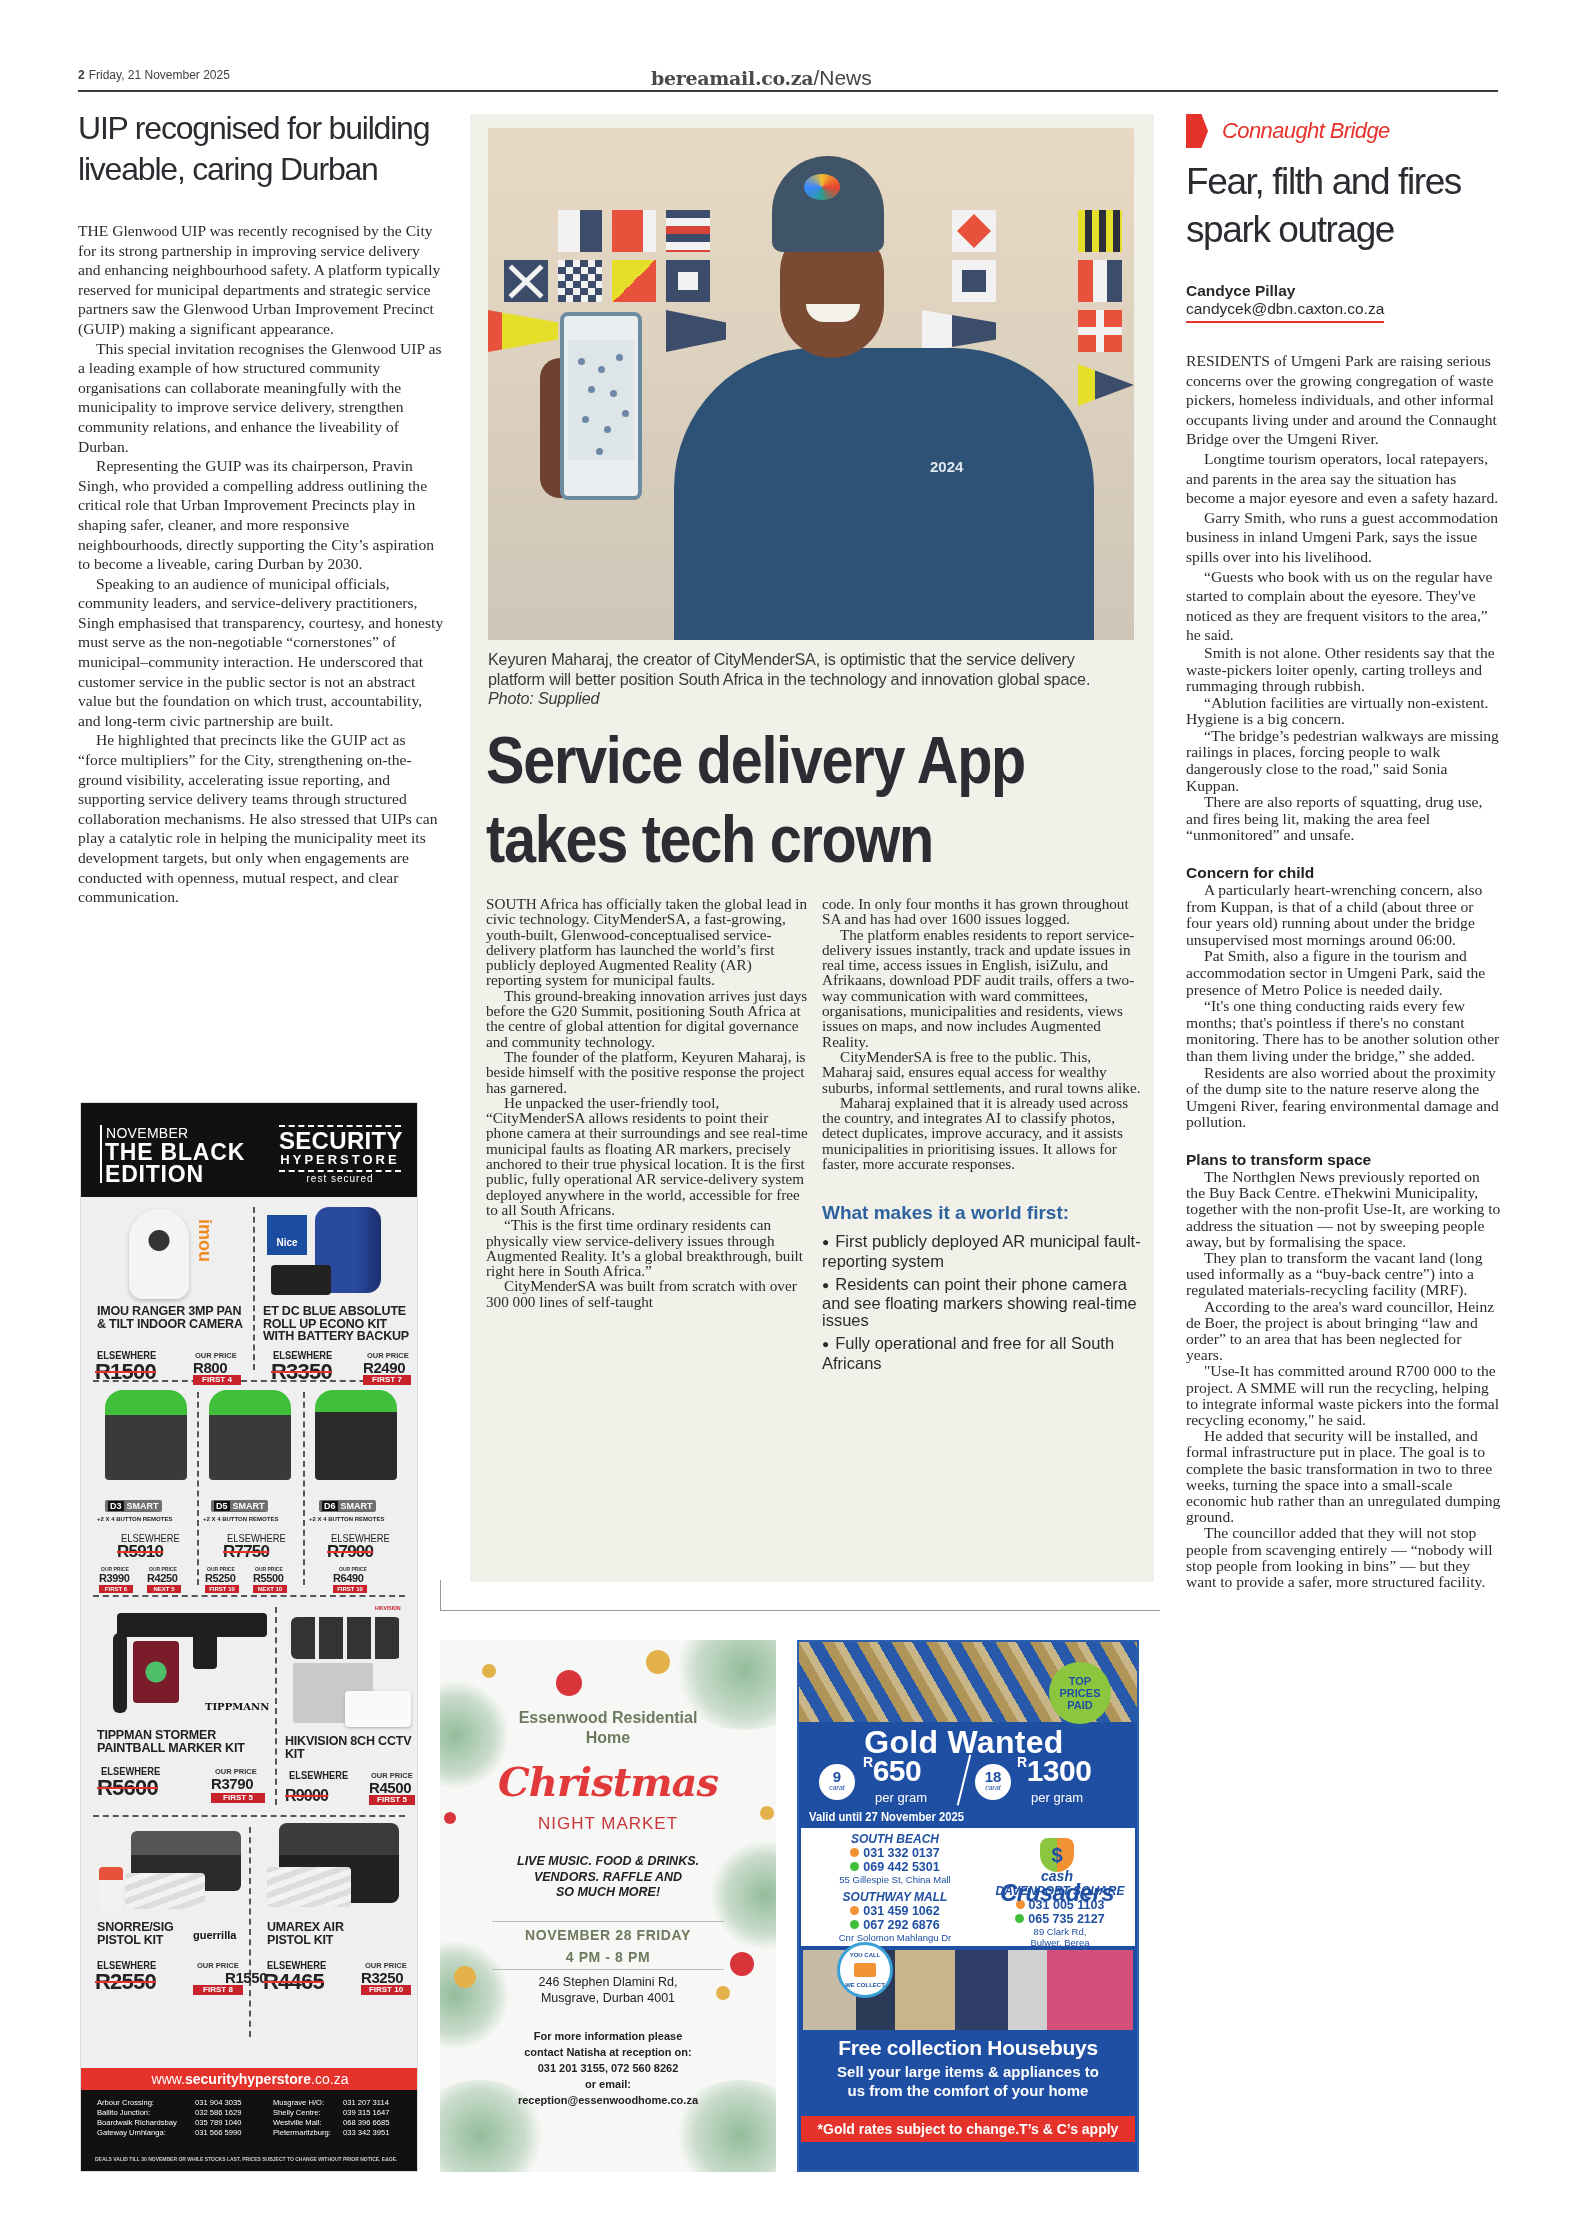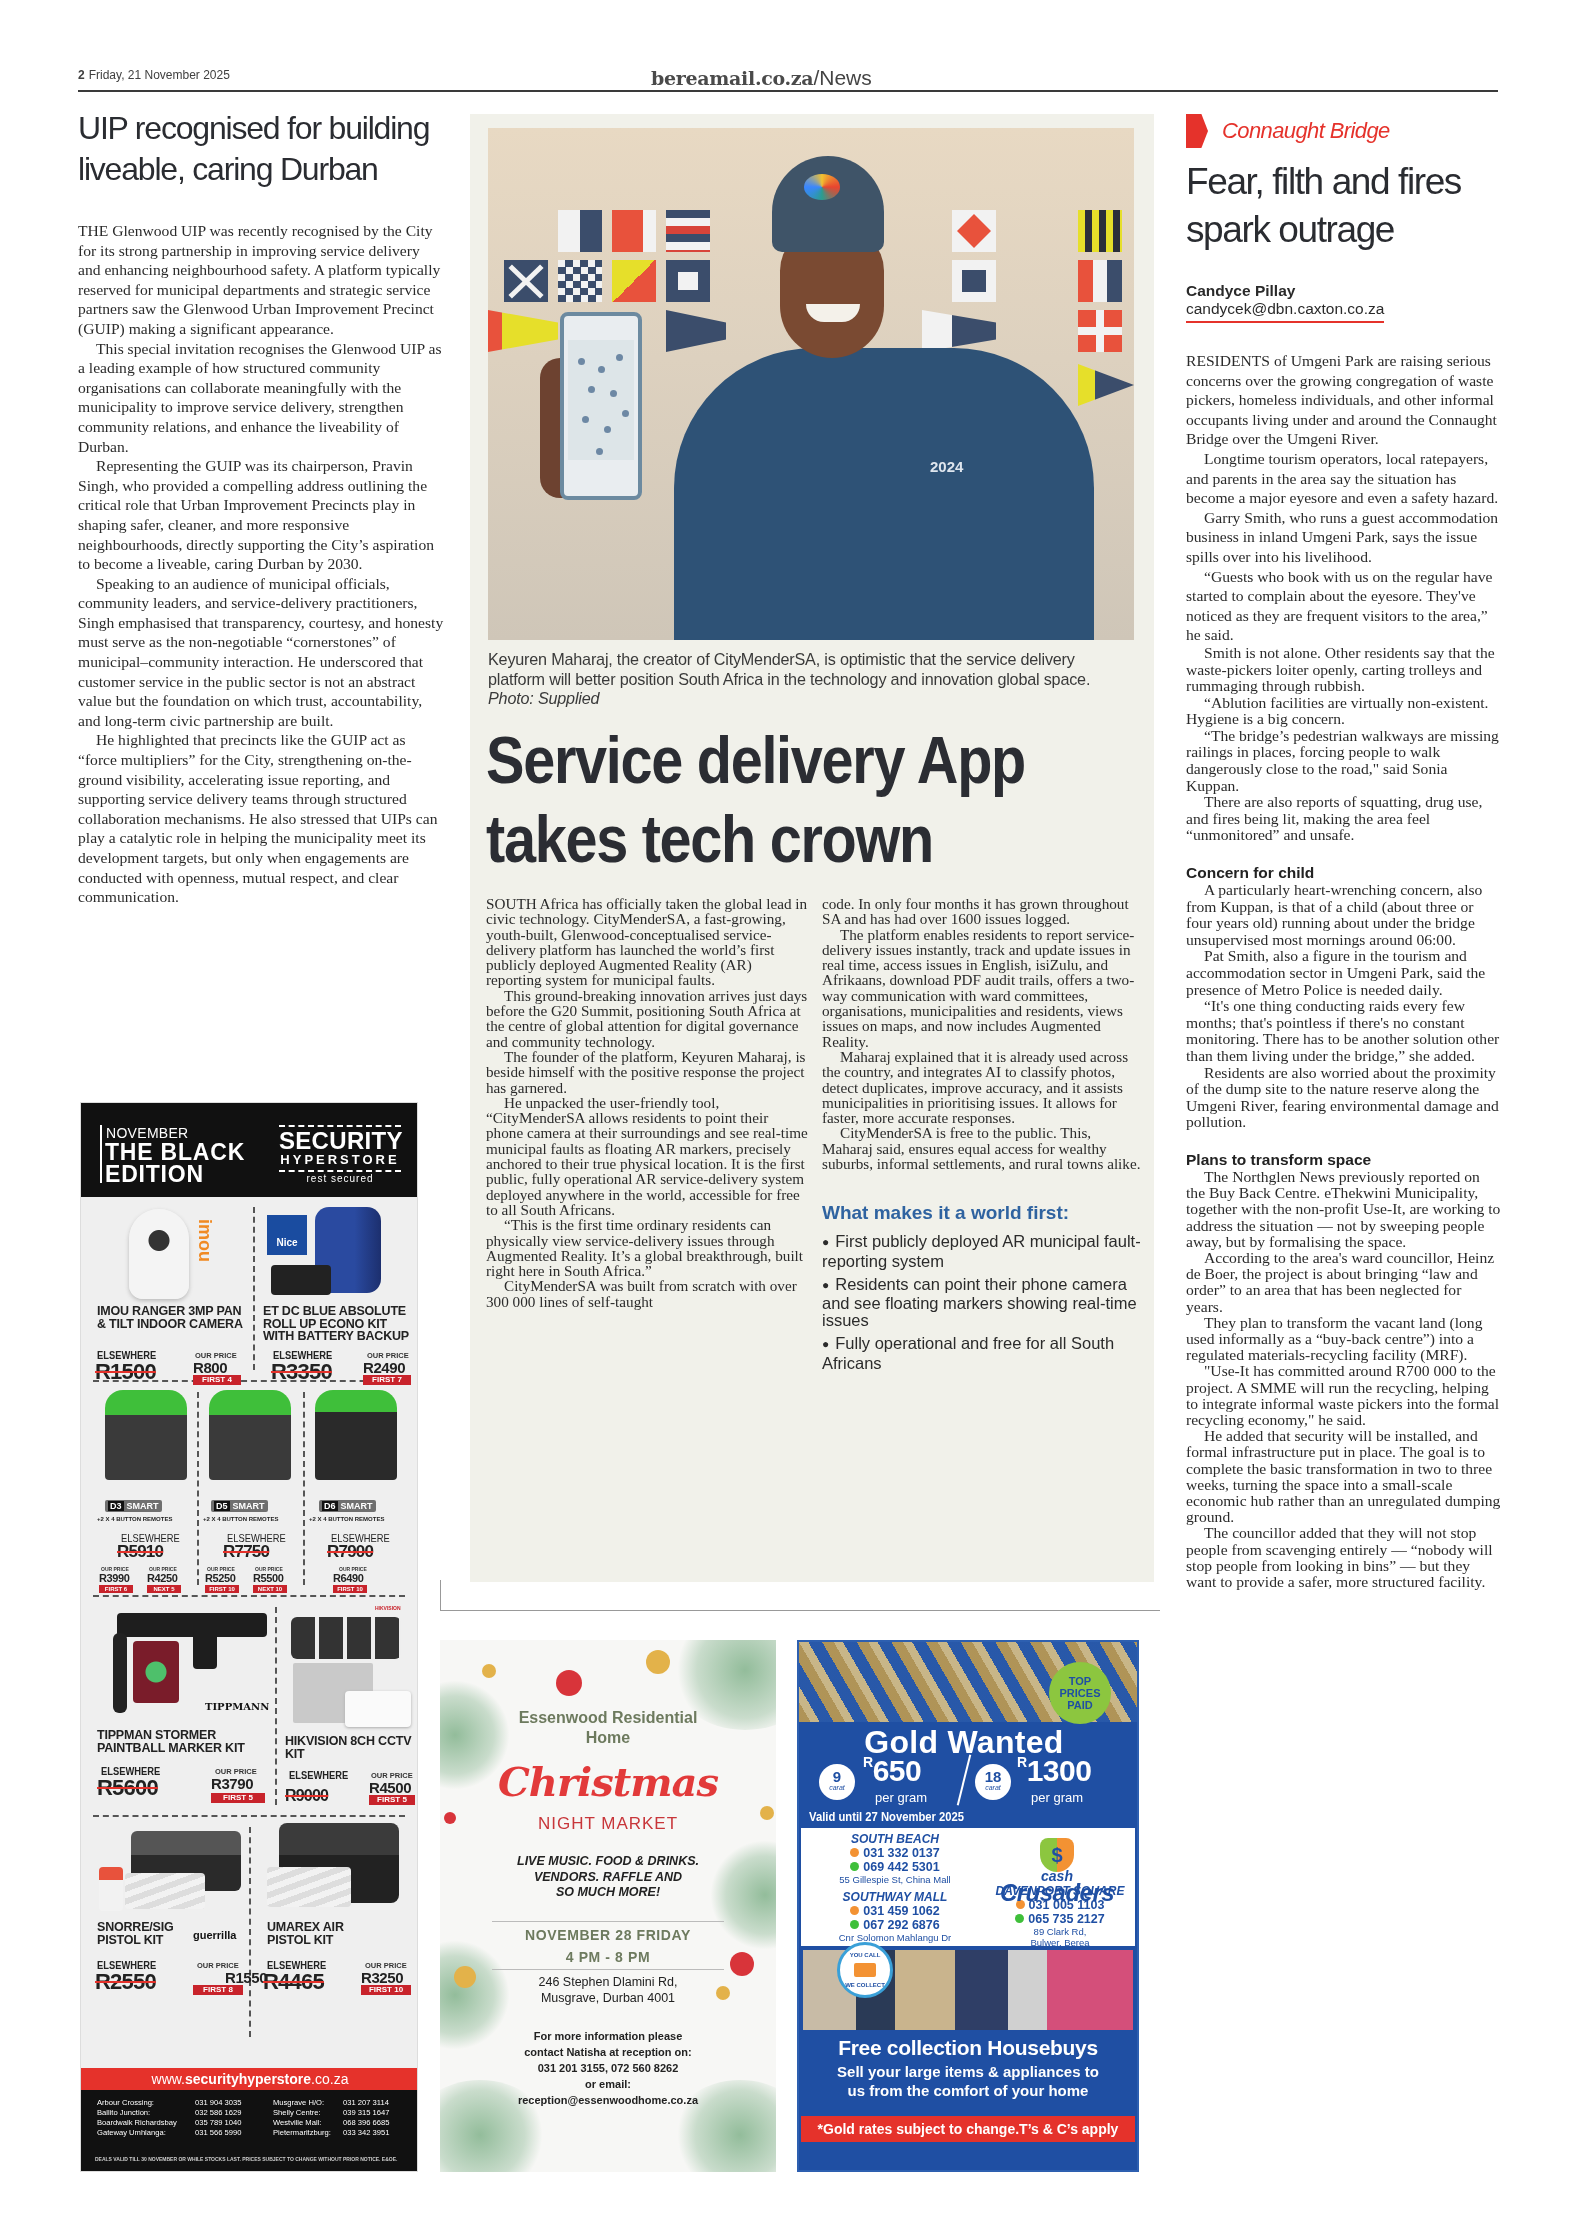--- a/index.html
+++ b/index.html
@@ -226,22 +226,22 @@
     <p class="first">SOUTH Africa has officially taken the global lead in civic technology. CityMenderSA, a fast-growing, youth-built, Glenwood-conceptualised service-delivery platform has launched the world’s first publicly deployed Augmented Reality (AR) reporting system for municipal faults.</p>
     <p>This ground-breaking innovation arrives just days before the G20 Summit, positioning South Africa at the centre of global attention for digital governance and community technology.</p>
     <p>The founder of the platform, Keyuren Maharaj, is beside himself with the positive response the project has garnered.</p>
     <p>He unpacked the user-friendly tool, “CityMenderSA allows residents to point their phone camera at their surroundings and see real-time municipal faults as floating AR markers, precisely anchored to their true physical location. It is the first public, fully operational AR service-delivery system deployed anywhere in the world, accessible for free to all South Africans.</p>
     <p>“This is the first time ordinary residents can physically view service-delivery issues through Augmented Reality. It’s a global breakthrough, built right here in South Africa.”</p>
     <p>CityMenderSA was built from scratch with over 300 000 lines of self-taught</p>
   </div>
   <div class="feat-col c2">
     <p class="first">code. In only four months it has grown throughout SA and has had over 1600 issues logged.</p>
     <p>The platform enables residents to report service-delivery issues instantly, track and update issues in real time, access issues in English, isiZulu, and Afrikaans, download PDF audit trails, offers a two-way communication with ward committees, organisations, municipalities and residents, views issues on maps, and now includes Augmented Reality.</p>
+    <p>CityMenderSA is free to the public. This, Maharaj said, ensures equal access for wealthy suburbs, informal settlements, and rural towns alike.</p>
     <p>Maharaj explained that it is already used across the country, and integrates AI to classify photos, detect duplicates, improve accuracy, and it assists municipalities in prioritising issues. It allows for faster, more accurate responses.</p>
-    <p>CityMenderSA is free to the public. This, Maharaj said, ensures equal access for wealthy suburbs, informal settlements, and rural towns alike.</p>
     <div class="factbox">
       <h3>What makes it a world first:</h3>
       <ul>
         <li>First publicly deployed AR municipal fault-reporting system</li>
         <li>Residents can point their phone camera and see floating markers showing real-time issues</li>
         <li>Fully operational and free for all South Africans</li>
       </ul>
     </div>
   </div>
 </section>
@@ -270,22 +270,22 @@
       <p>There are also reports of squatting, drug use, and fires being lit, making the area feel “unmonitored” and unsafe.</p>
       <h4>Concern for child</h4>
       <p>A particularly heart-wrenching concern, also from Kuppan, is that of a child (about three or four years old) running about under the bridge unsupervised most mornings around 06:00.</p>
       <p>Pat Smith, also a figure in the tourism and accommodation sector in Umgeni Park, said the presence of Metro Police is needed daily.</p>
       <p>“It's one thing conducting raids every few months; that's pointless if there's no constant monitoring. There has to be another solution other than them living under the bridge,” she added.</p>
       <p>Residents are also worried about the proximity of the dump site to the nature reserve along the Umgeni River, fearing environmental damage and pollution.</p>
     </div>
     <div style="line-height:16.2px;">
       <h4>Plans to transform space</h4>
       <p>The Northglen News previously reported on the Buy Back Centre. eThekwini Municipality, together with the non-profit Use-It, are working to address the situation — not by sweeping people away, but by formalising the space.</p>
+      <p>They plan to transform the vacant land (long used informally as a “buy-back centre”) into a regulated materials-recycling facility (MRF).</p>
       <p>According to the area's ward councillor, Heinz de Boer, the project is about bringing “law and order” to an area that has been neglected for years.</p>
-      <p>They plan to transform the vacant land (long used informally as a “buy-back centre”) into a regulated materials-recycling facility (MRF).</p>
       <p>"Use-It has committed around R700 000 to the project. A SMME will run the recycling, helping to integrate informal waste pickers into the formal recycling economy," he said.</p>
       <p>He added that security will be installed, and formal infrastructure put in place. The goal is to complete the basic transformation in two to three weeks, turning the space into a small-scale economic hub rather than an unregulated dumping ground.</p>
       <p>The councillor added that they will not stop people from scavenging entirely — “nobody will stop people from looking in bins” — but they want to provide a safer, more structured facility.</p>
     </div>
   </div>
 </article>
 
 <aside class="ad-sec">
   <div class="sec-head">
     <div class="bar"></div>

